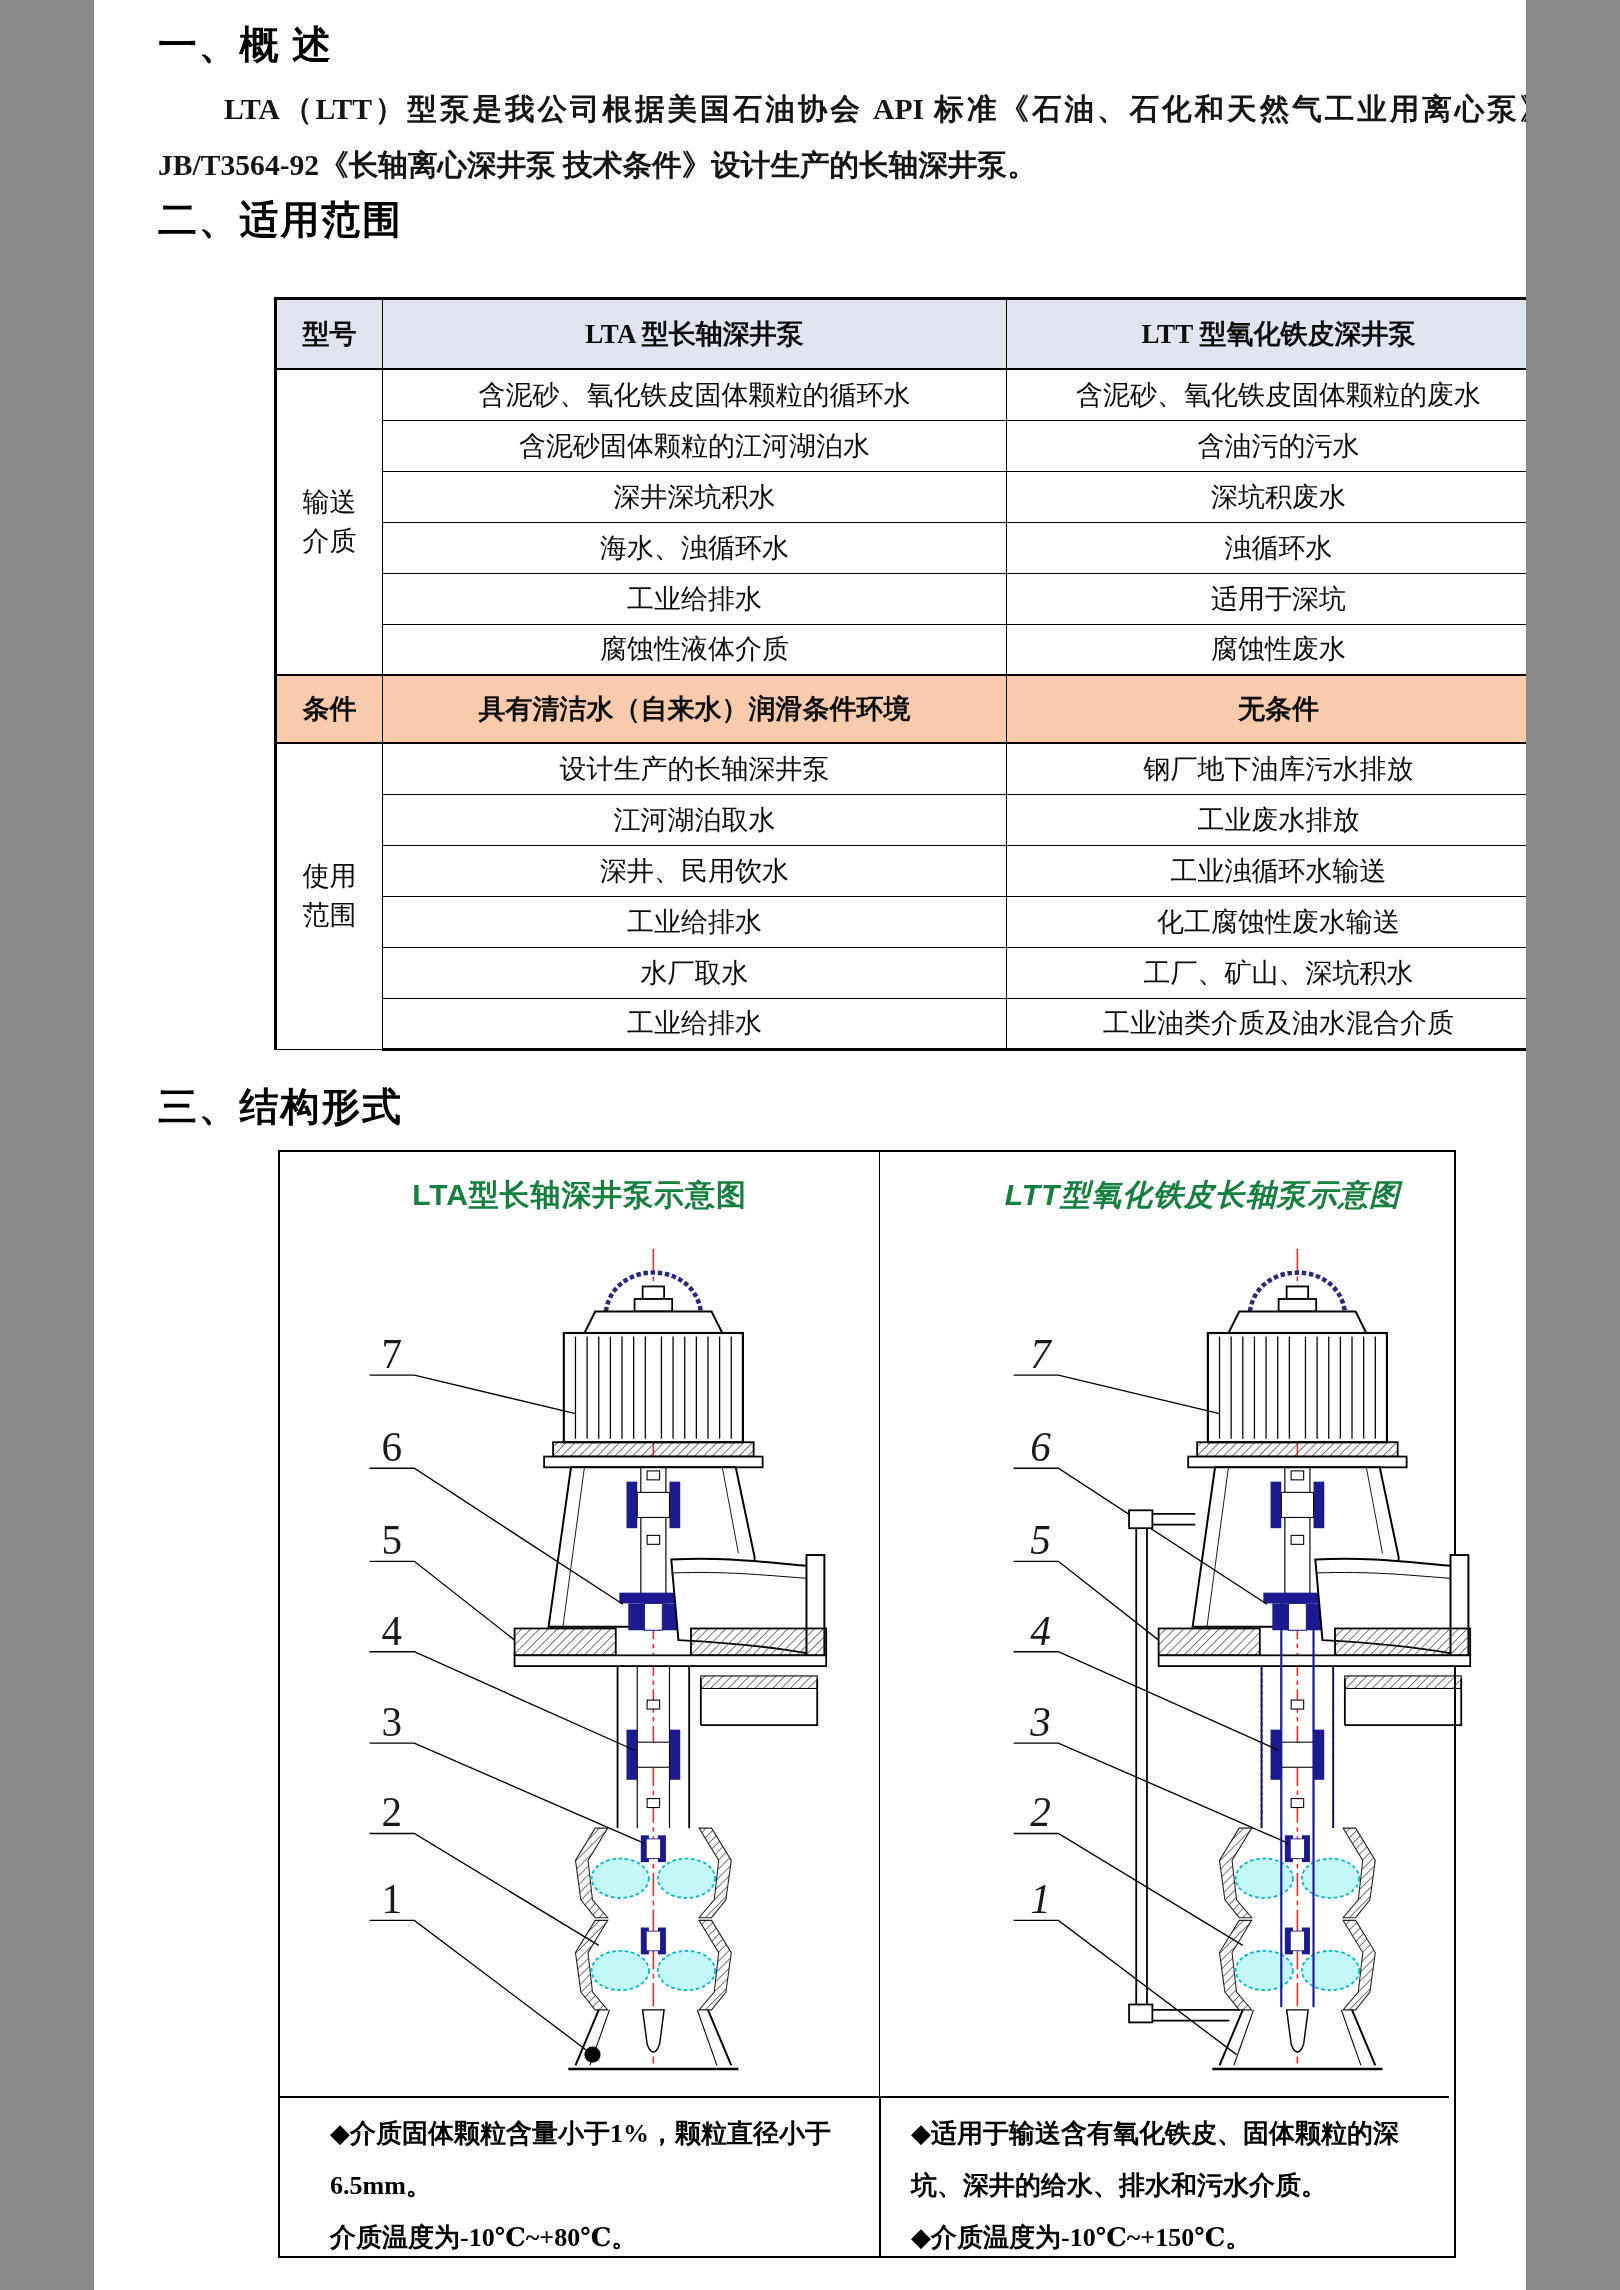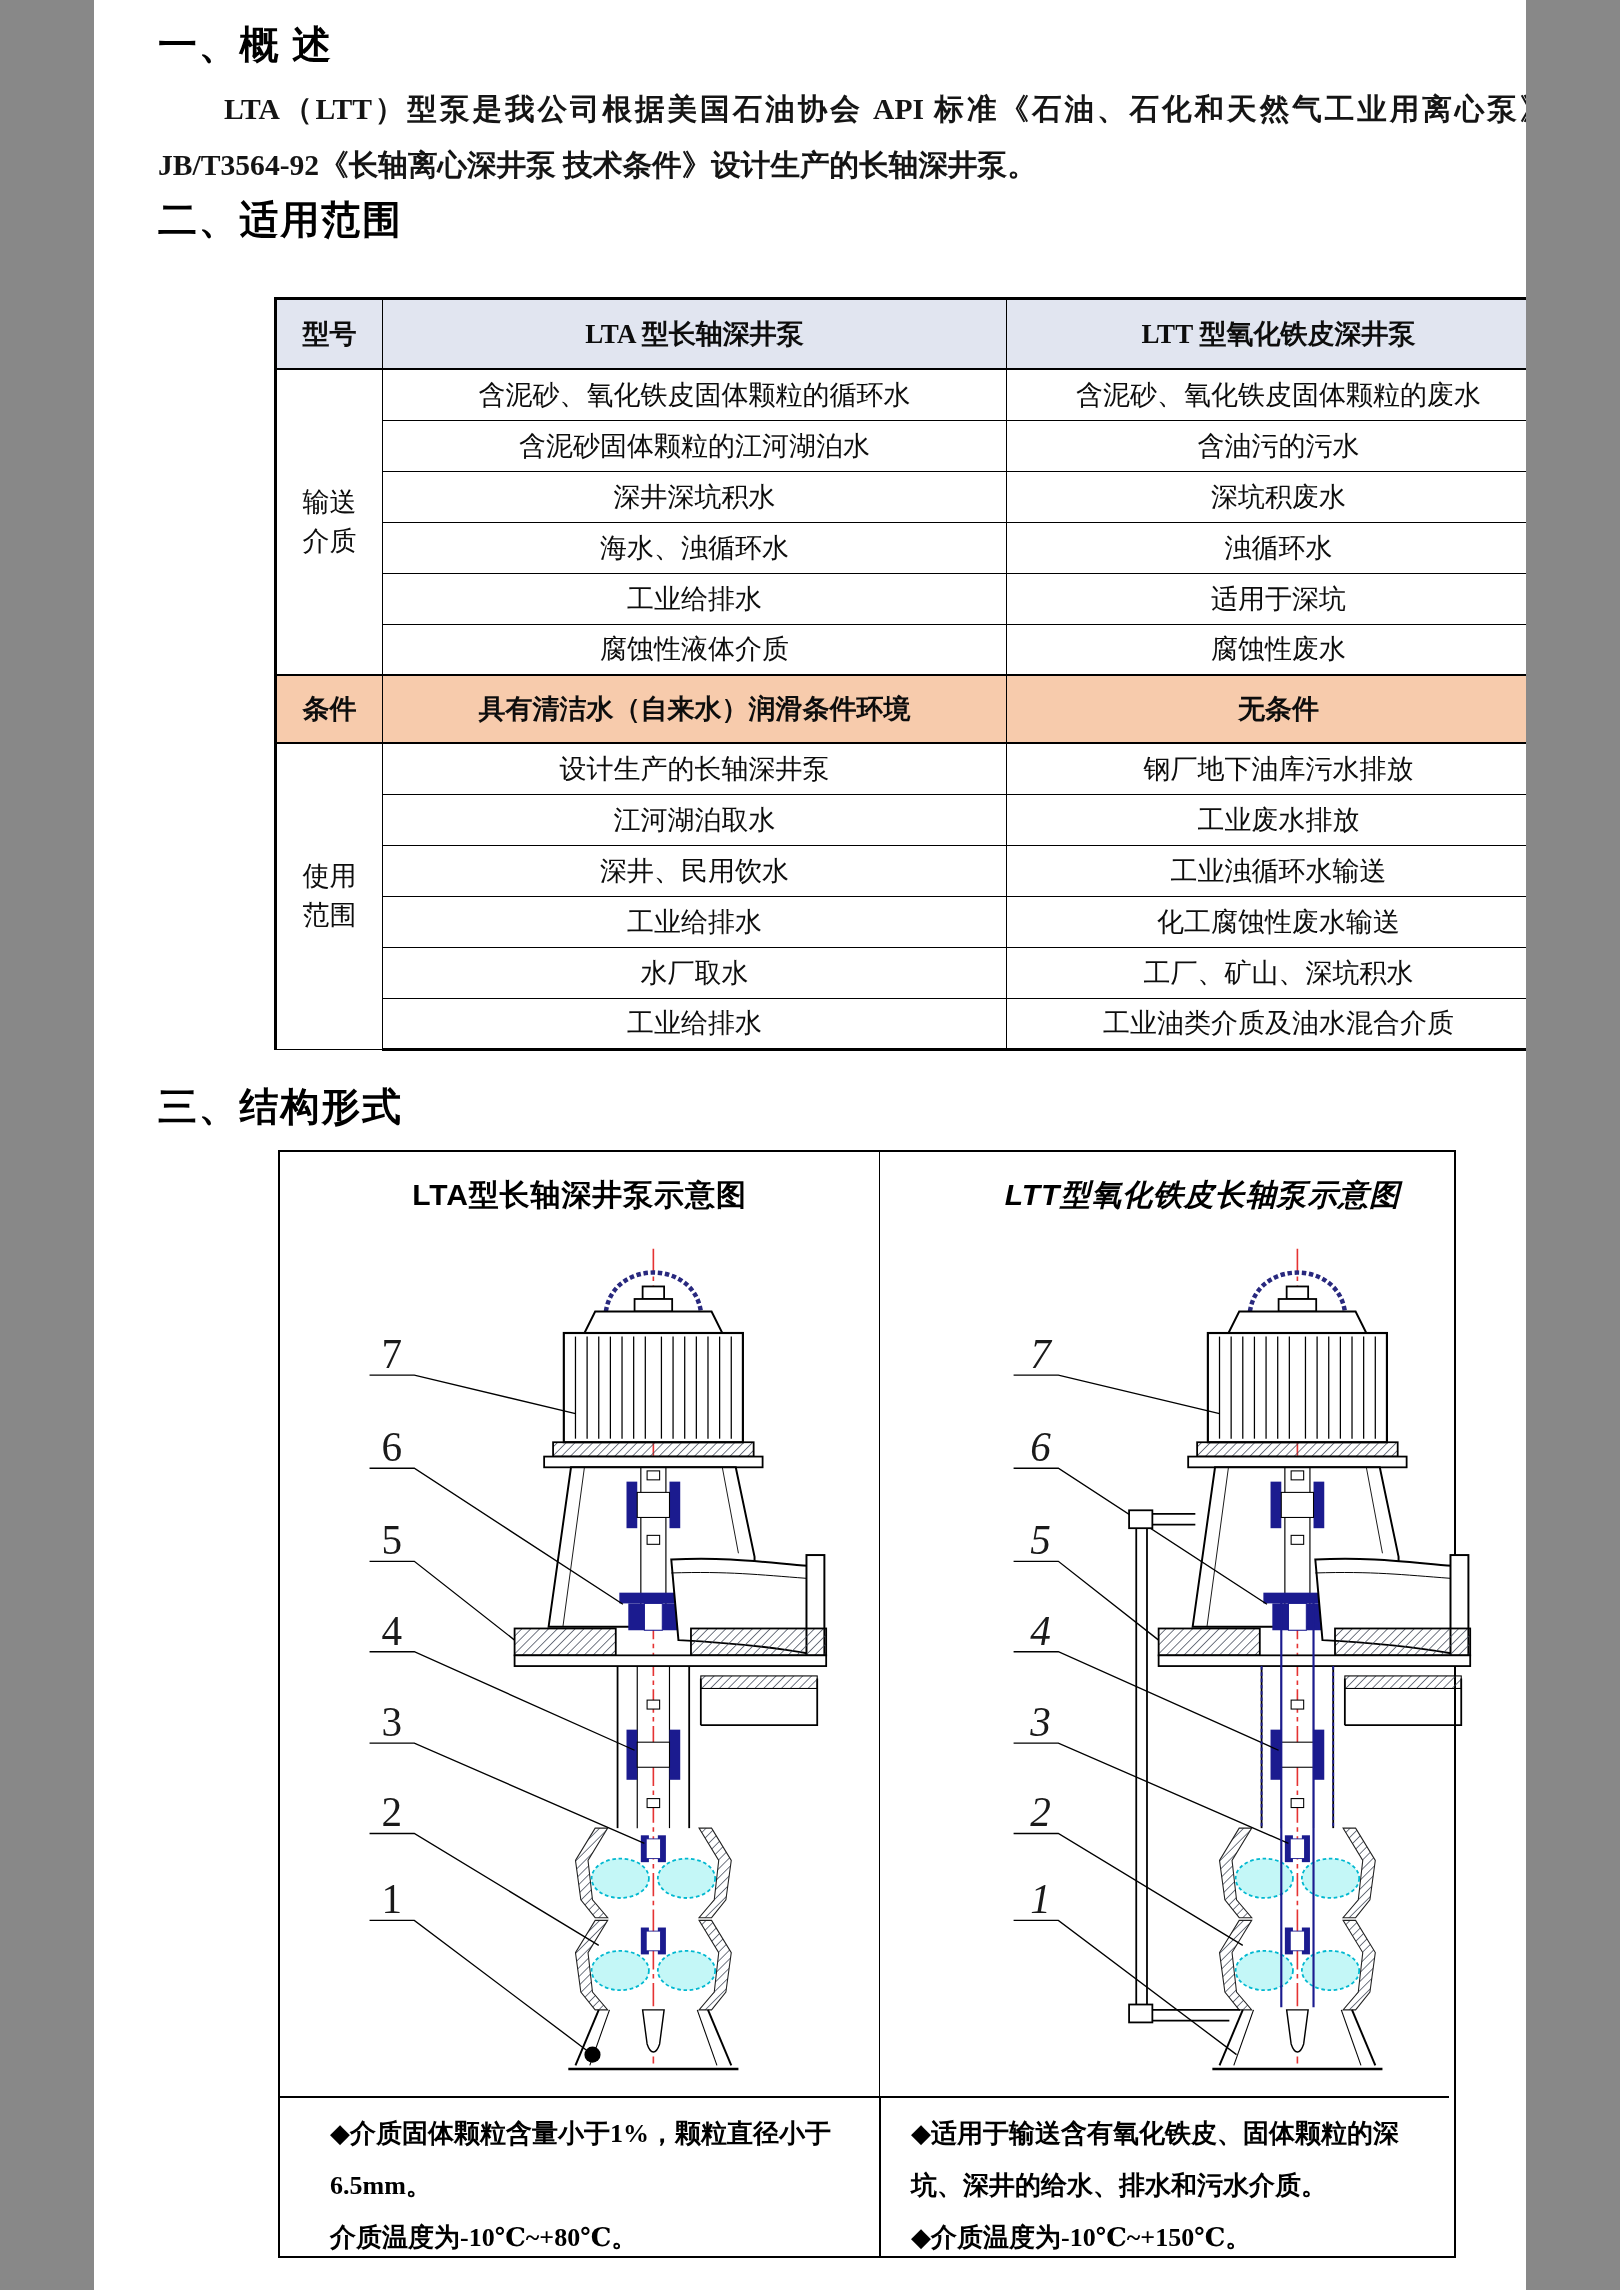--- a/index.html
+++ b/index.html
@@ -21,21 +21,21 @@
   table.apt tr.top td{border-top:3.6px solid #000;}
   table.apt tr.bot td{border-bottom:3.6px solid #000;}
   table.apt .r{height:51px;}
   table.apt .cond td{height:66px; font-weight:bold; border-top:2.7px solid #000; border-bottom:2.7px solid #000;}
   table.apt .vlabel{white-space:pre-line; line-height:39px;}
   
   .dbox{position:absolute; border:2.7px solid #000; background:#fff;}
   .dcell{position:absolute; top:0;}
   .dtitle{position:absolute; top:23px; left:0; width:100%; text-align:center;
           font-family:"Liberation Sans","DejaVu Sans",sans-serif;
-          font-size:30px; font-weight:bold; color:#000000; letter-spacing:0.9px;}
+          font-size:30px; font-weight:bold; color:#15803d; letter-spacing:0.9px;}
   .cap{position:absolute; font-size:26px; font-weight:bold; line-height:52px; color:#000;}
   .cap .note{white-space:normal;}
   .capline{position:absolute; background:#000;}
   svg.pump{position:absolute; left:0; top:0;}
   svg text.callout{font-family:"Liberation Serif",serif; font-size:46px; fill:#1a1a1a;}
 </style>
 </head>
 <body>
 
 <div class="page">

